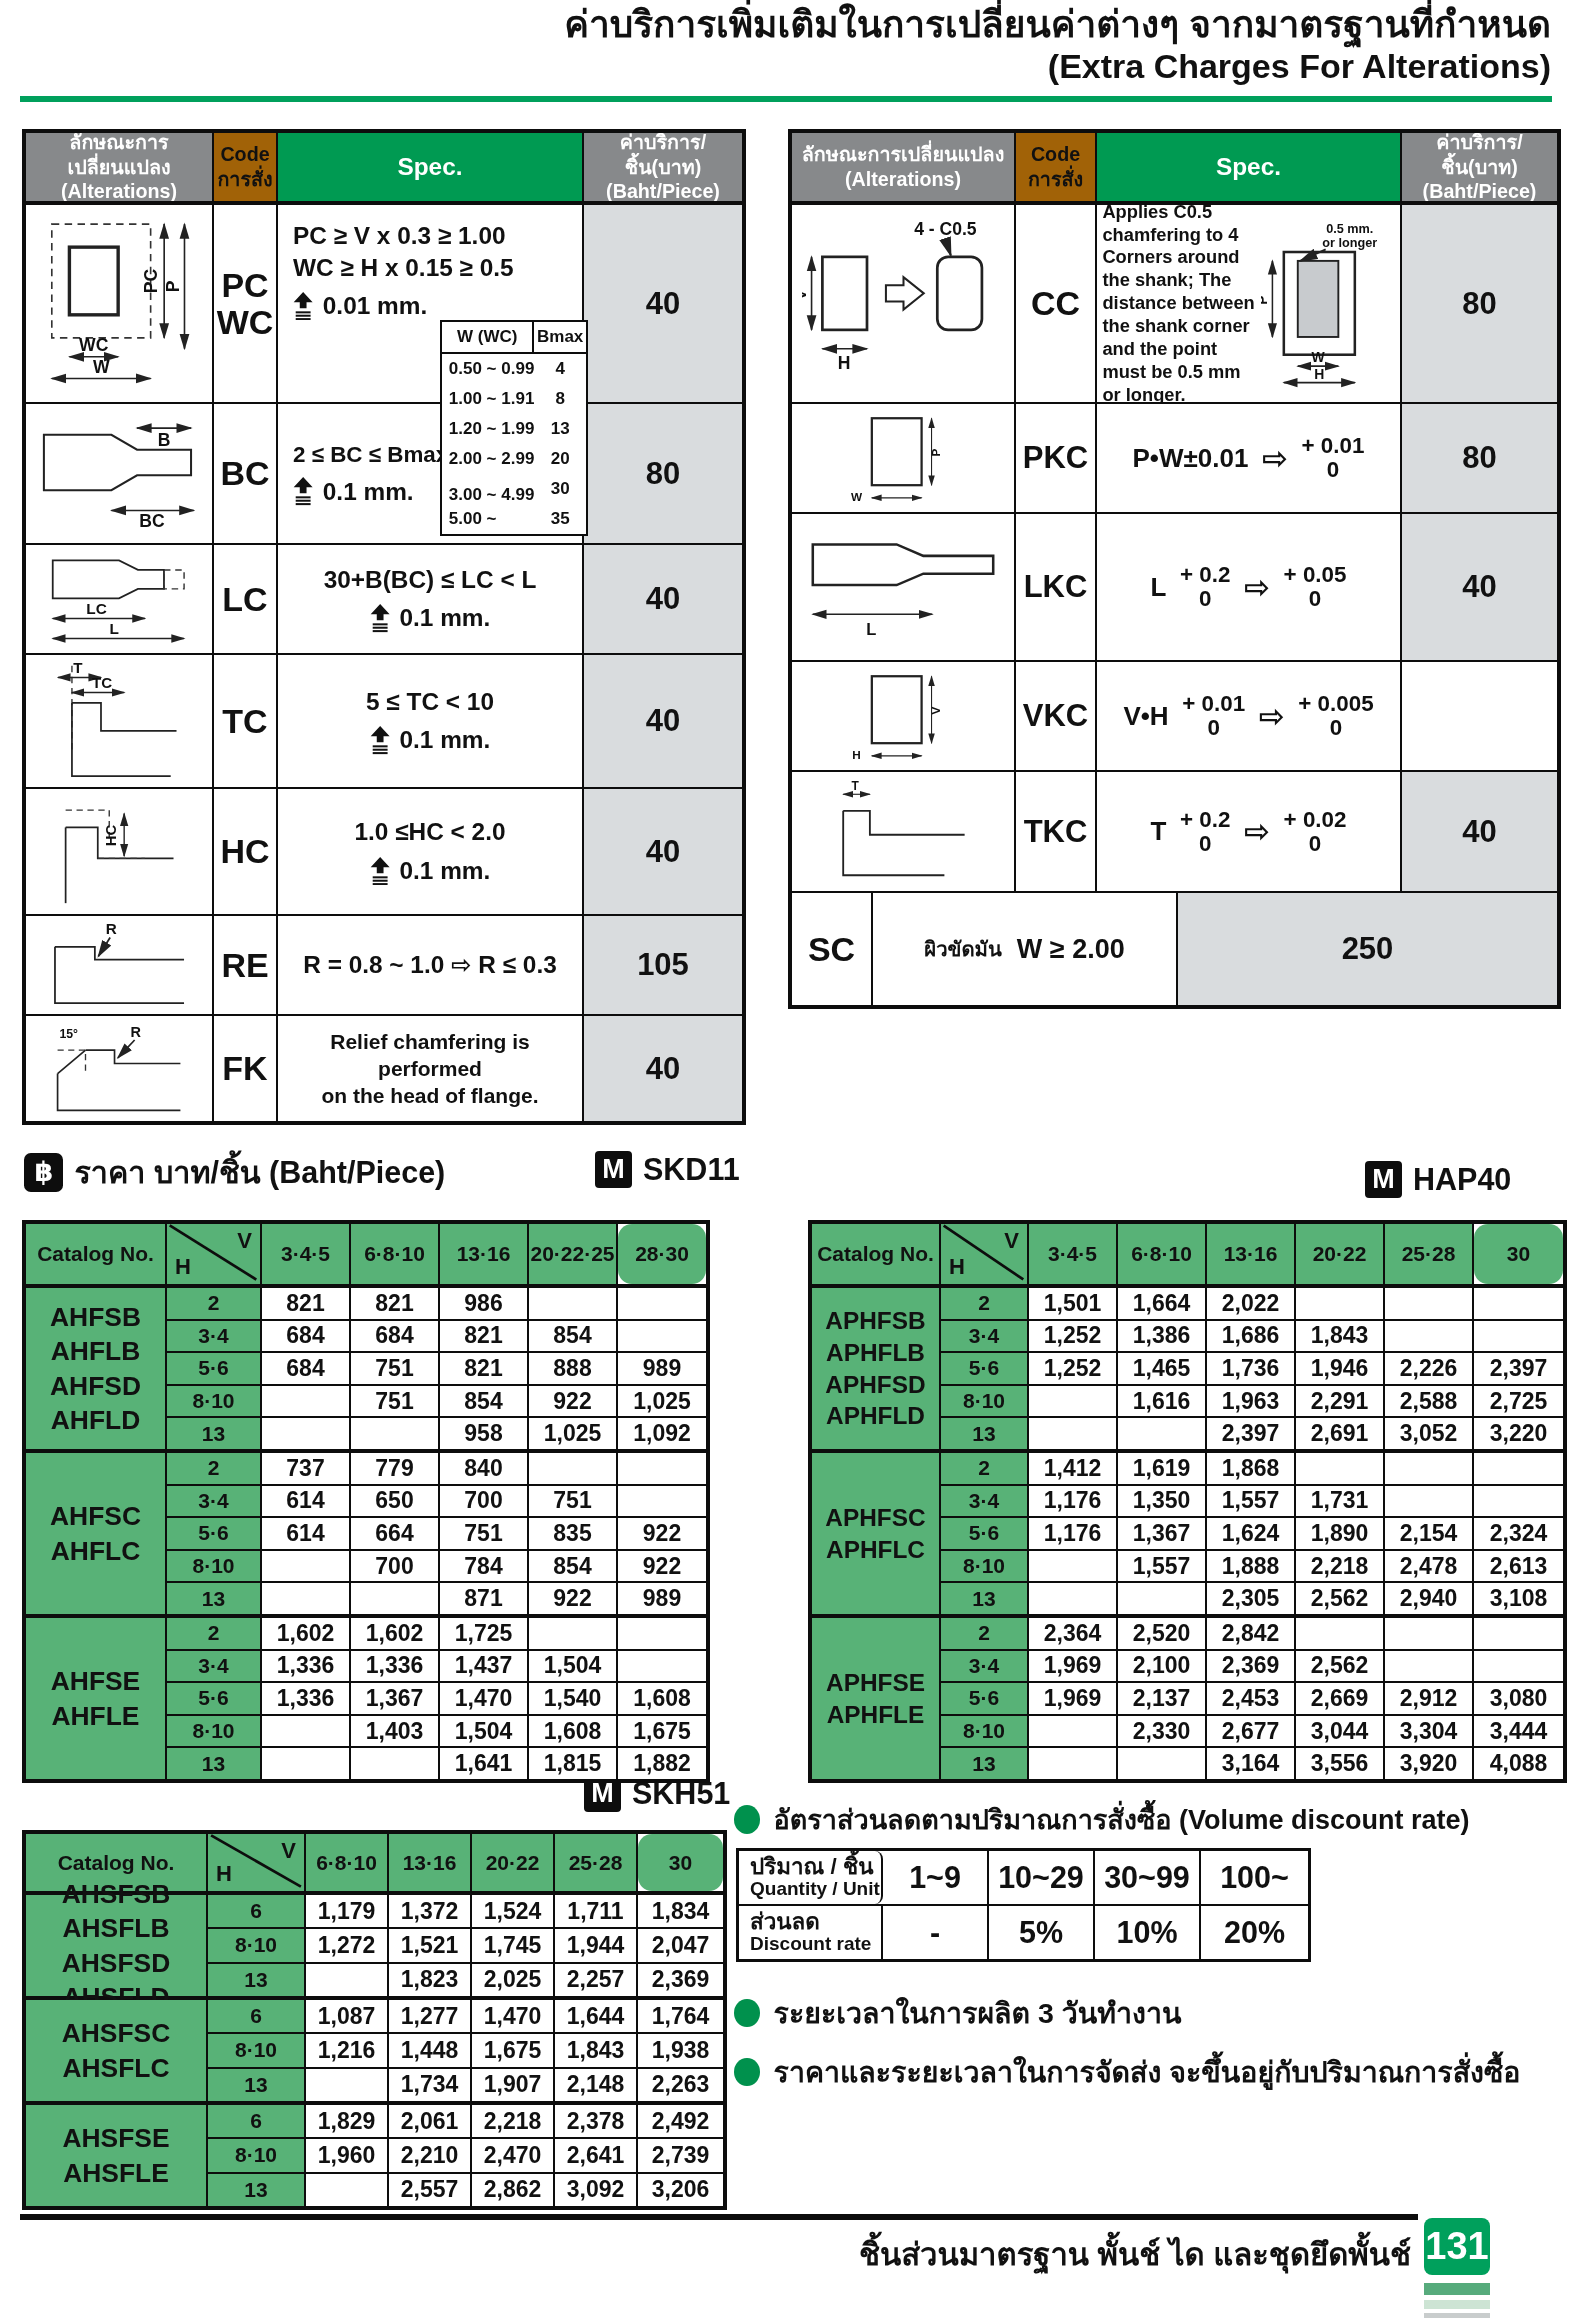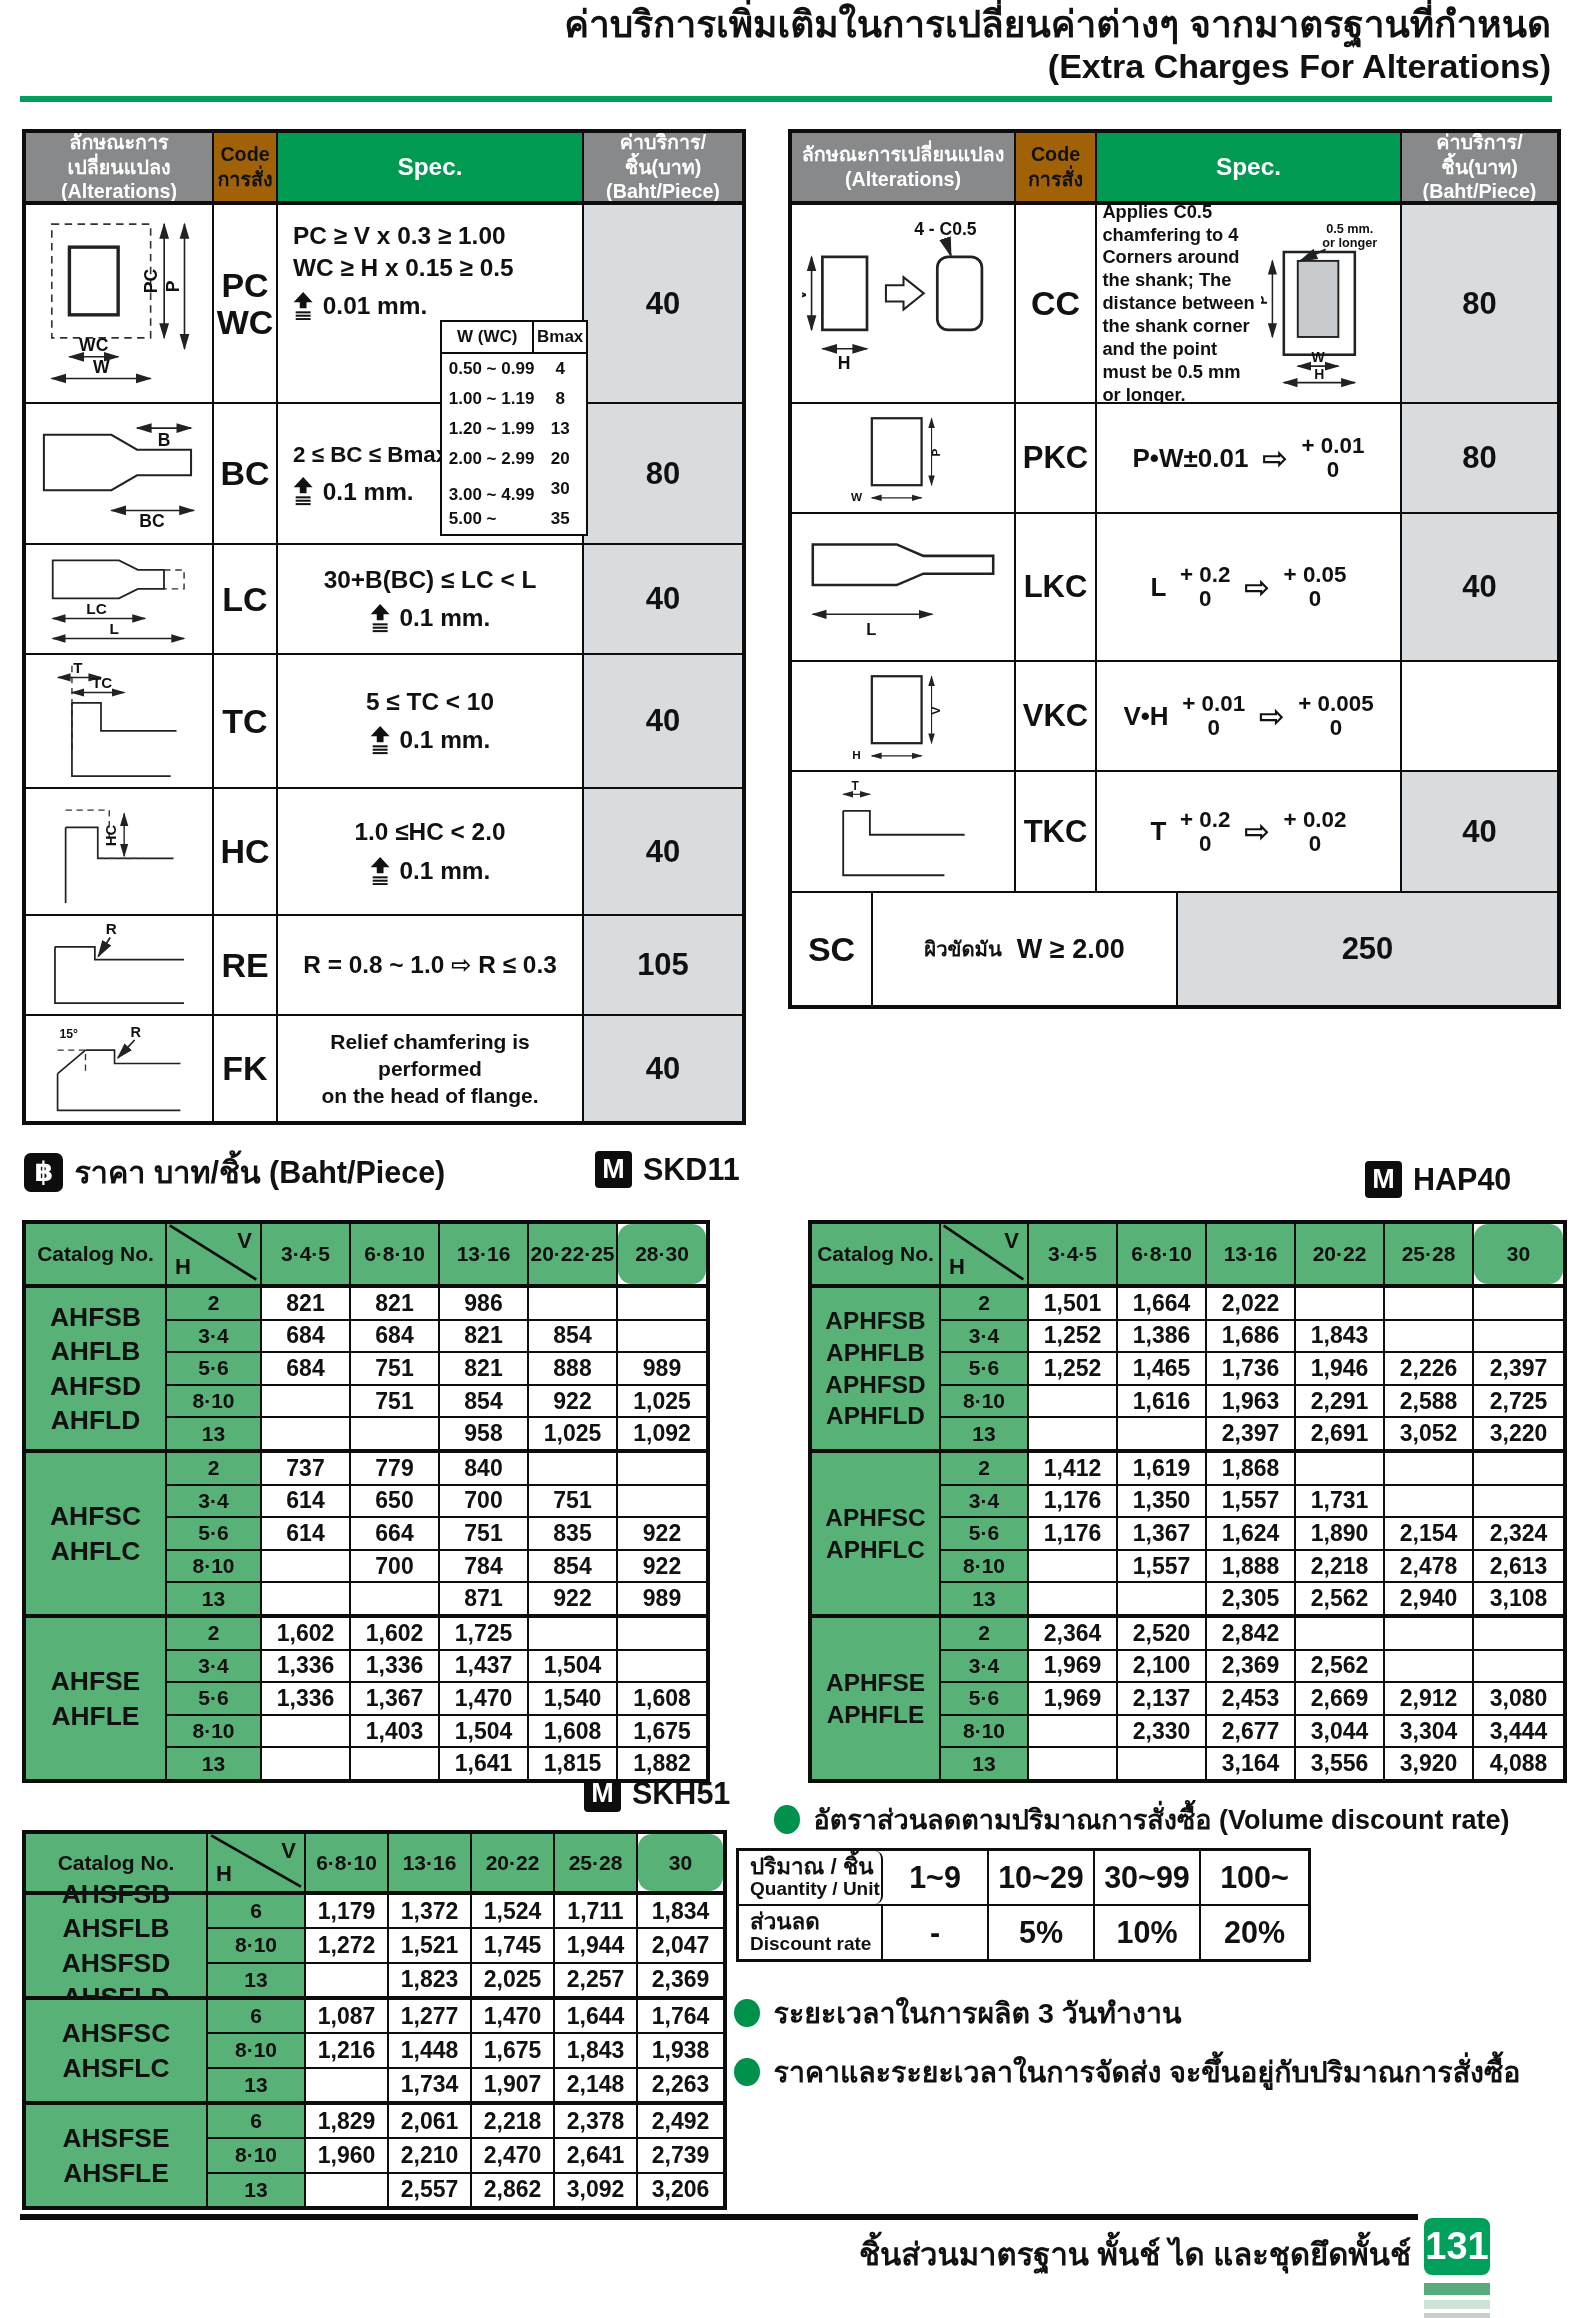--- a/index.html
+++ b/index.html
@@ -321,21 +321,21 @@
         <div class="wcc b">Bmax</div>
       </div>
       <div>
 
           <div class="wcrow">
             <div class="wcc" style="border-right:none;justify-content:flex-start;padding-left:6.8px;">0.50 ~ 0.99</div>
             <div class="wcc b">4</div>
           </div>
 
           <div class="wcrow">
-            <div class="wcc" style="border-right:none;justify-content:flex-start;padding-left:6.8px;">1.00 ~ 1.19</div>
+            <div class="wcc" style="border-right:none;justify-content:flex-start;padding-left:6.8px;">1.00 ~ 1.91</div>
             <div class="wcc b">8</div>
           </div>
 
           <div class="wcrow">
             <div class="wcc" style="border-right:none;justify-content:flex-start;padding-left:6.8px;">1.20  ~ 1.99</div>
             <div class="wcc b">13</div>
           </div>
 
           <div class="wcrow">
             <div class="wcc" style="border-right:none;justify-content:flex-start;padding-left:6.8px;">2.00 ~ 2.99</div>
@@ -1013,21 +1013,21 @@
             <div class="pt-v" style="flex:0 0 83px;"></div>
             <div class="pt-v" style="flex:0 0 83px;">2,557</div>
             <div class="pt-v" style="flex:0 0 83px;">2,862</div>
             <div class="pt-v" style="flex:0 0 83px;">3,092</div>
             <div class="pt-v last" style="flex:1;">3,206</div>
           </div>
         </div>
     </div>
   </div>
 
-  <div class="note" style="left:774px;top:1798px;font-size:27px;">
+  <div class="note" style="left:734px;top:1798px;font-size:27px;">
     <span class="bullet"></span>
     <span>อัตราส่วนลดตามปริมาณการสั่งซื้อ (Volume discount rate)</span>
   </div>
 
   <div class="disc" style="left:736px;top:1848px;width:569px;">
     <div class="drow">
       <div class="dc hd" style="flex:0 0 144px;border-radius:8px;">
         <span class="th1">ปริมาณ / ชิ้น</span>
         <span class="th2">Quantity / Unit</span>
       </div>

